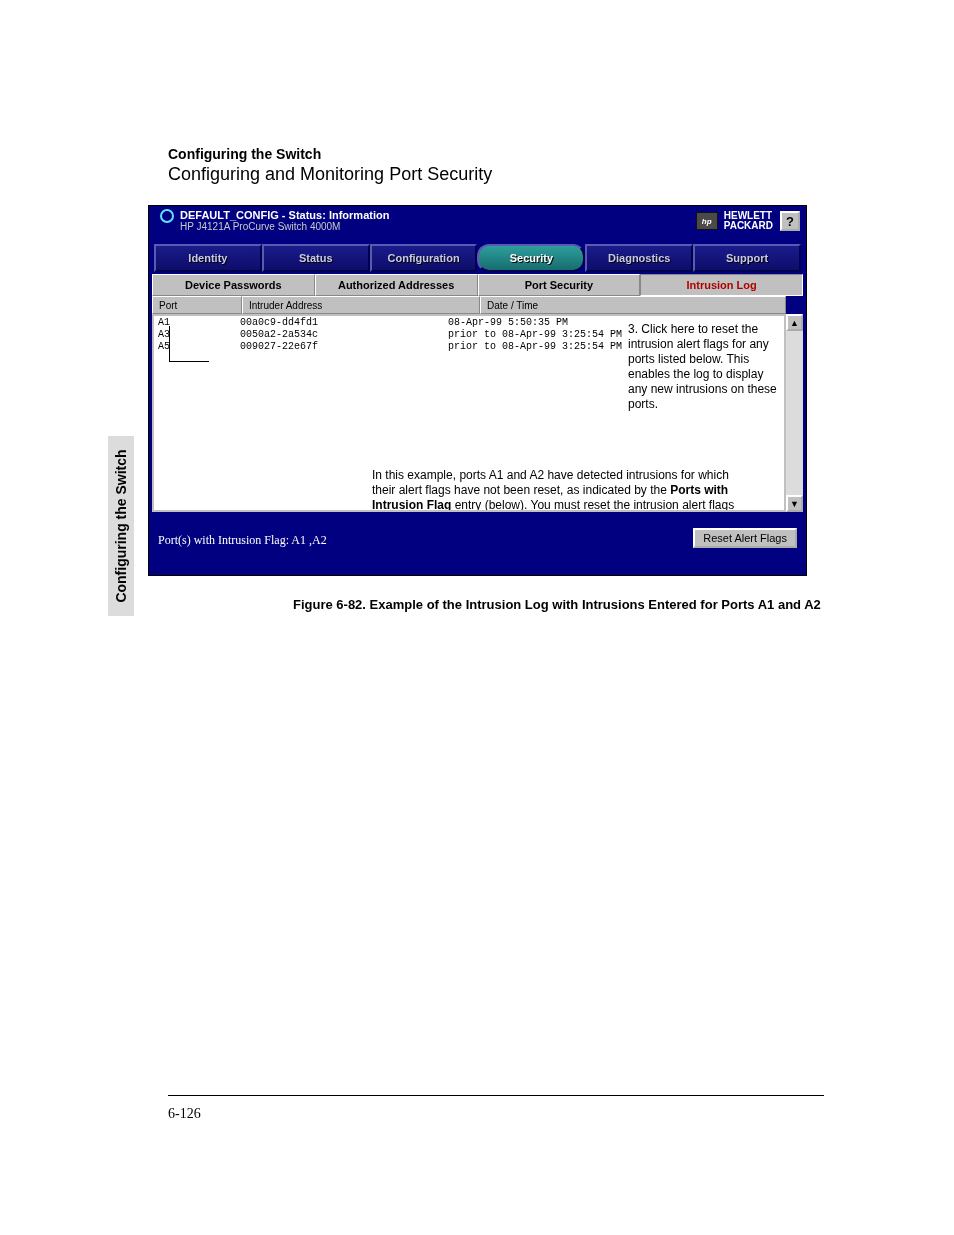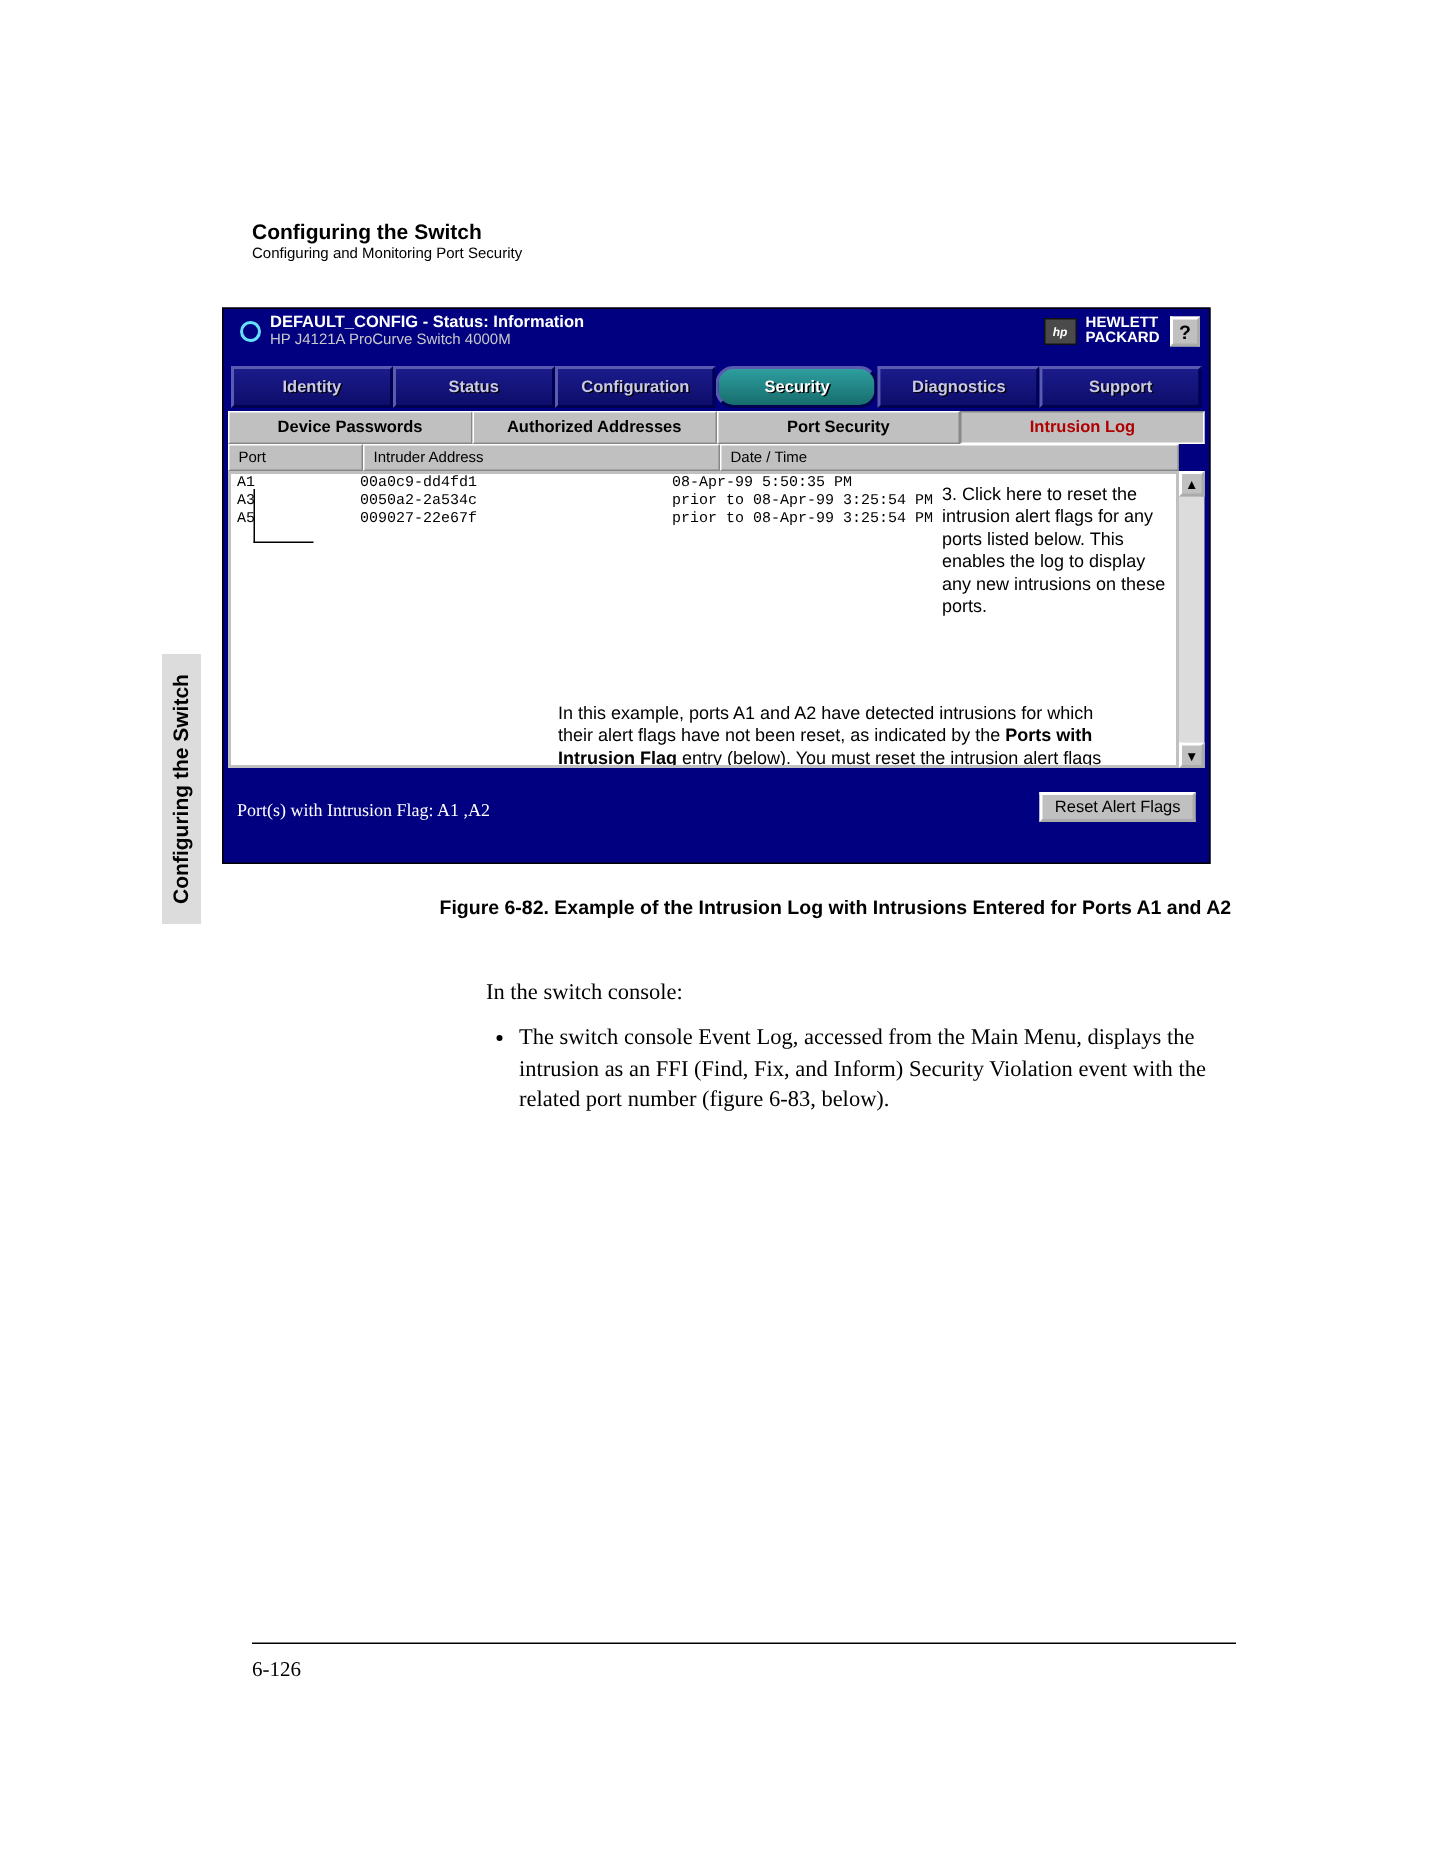--- a/index.html
+++ b/index.html
@@ -2,21 +2,21 @@
 <html><head>
 <meta charset="utf-8">
 <style>
   * { box-sizing: border-box; margin: 0; padding: 0; }
   html, body { width: 954px; height: 1235px; background: #fff; font-family: "Times New Roman", serif; color: #000; }
   .page { position: relative; width: 954px; height: 1235px; }
 
   
   .runninghead { position: absolute; left: 168px; top: 146px; }
   .runninghead .bold { font-family: Arial, Helvetica, sans-serif; font-weight: bold; font-size: 14px; }
-  .runninghead .sub { font-family: Arial, Helvetica, sans-serif; font-weight: normal; font-size: 10px; color: #000; margin-top: 2px; }
+  .runninghead .sub { font-family: Arial, Helvetica, sans-serif; font-weight: normal; font-size: 18px; color: #000; margin-top: 2px; }
 
   
   .sidetab {
     position: absolute;
     left: 108px;
     top: 436px;
     width: 26px;
     height: 180px;
     background: #dcdcdc;
     display: flex;
@@ -43,21 +43,21 @@
   }
 
   
   .titlebar {
     position: absolute;
     left: 3px; top: 3px; right: 3px;
     height: 30px;
   }
   .titlebar .left {
     position: absolute; left: 8px; top: 0;
-    display: flex; align-items: center; gap: 6px;
+    display: flex; gap: 6px;
   }
   .titlebar .icon {
     width: 14px; height: 14px; border-radius: 50%;
     border: 2px solid #66e0ff; display: inline-block;
     background: transparent;
   }
   .titlebar .line1 { font-family: Arial, Helvetica, sans-serif; font-weight: bold; font-size: 11px; color: #fff; }
   .titlebar .line2 { font-family: Arial, Helvetica, sans-serif; font-weight: normal; font-size: 10px; color: #c9c9c9; }
   .titlebar .brand {
     position: absolute; right: 30px; top: 2px;
@@ -313,23 +313,17 @@
 
     <div class="flagline">
       <span>Port(s) with Intrusion Flag:  A1 ,A2</span>
       <span class="resetbtn">Reset Alert Flags</span>
     </div>
 
   </div>
 
   <div class="figcap">Figure 6-82.  Example of the Intrusion Log with Intrusions Entered for Ports A1 and A2</div>
 
-  <div class="body">
-    <div>In the switch console:</div>
-    <ul>
-      <li>The switch console Event Log, accessed from the Main Menu, displays the intrusion as an FFI (Find, Fix, and Inform) Security Violation event with the related port number (figure 6-83, below).</li>
-    </ul>
-  </div>
 
   <div class="footerrule"></div>
   <div class="pagenum">6-126</div>
 
 </div>
 
 </body></html>

